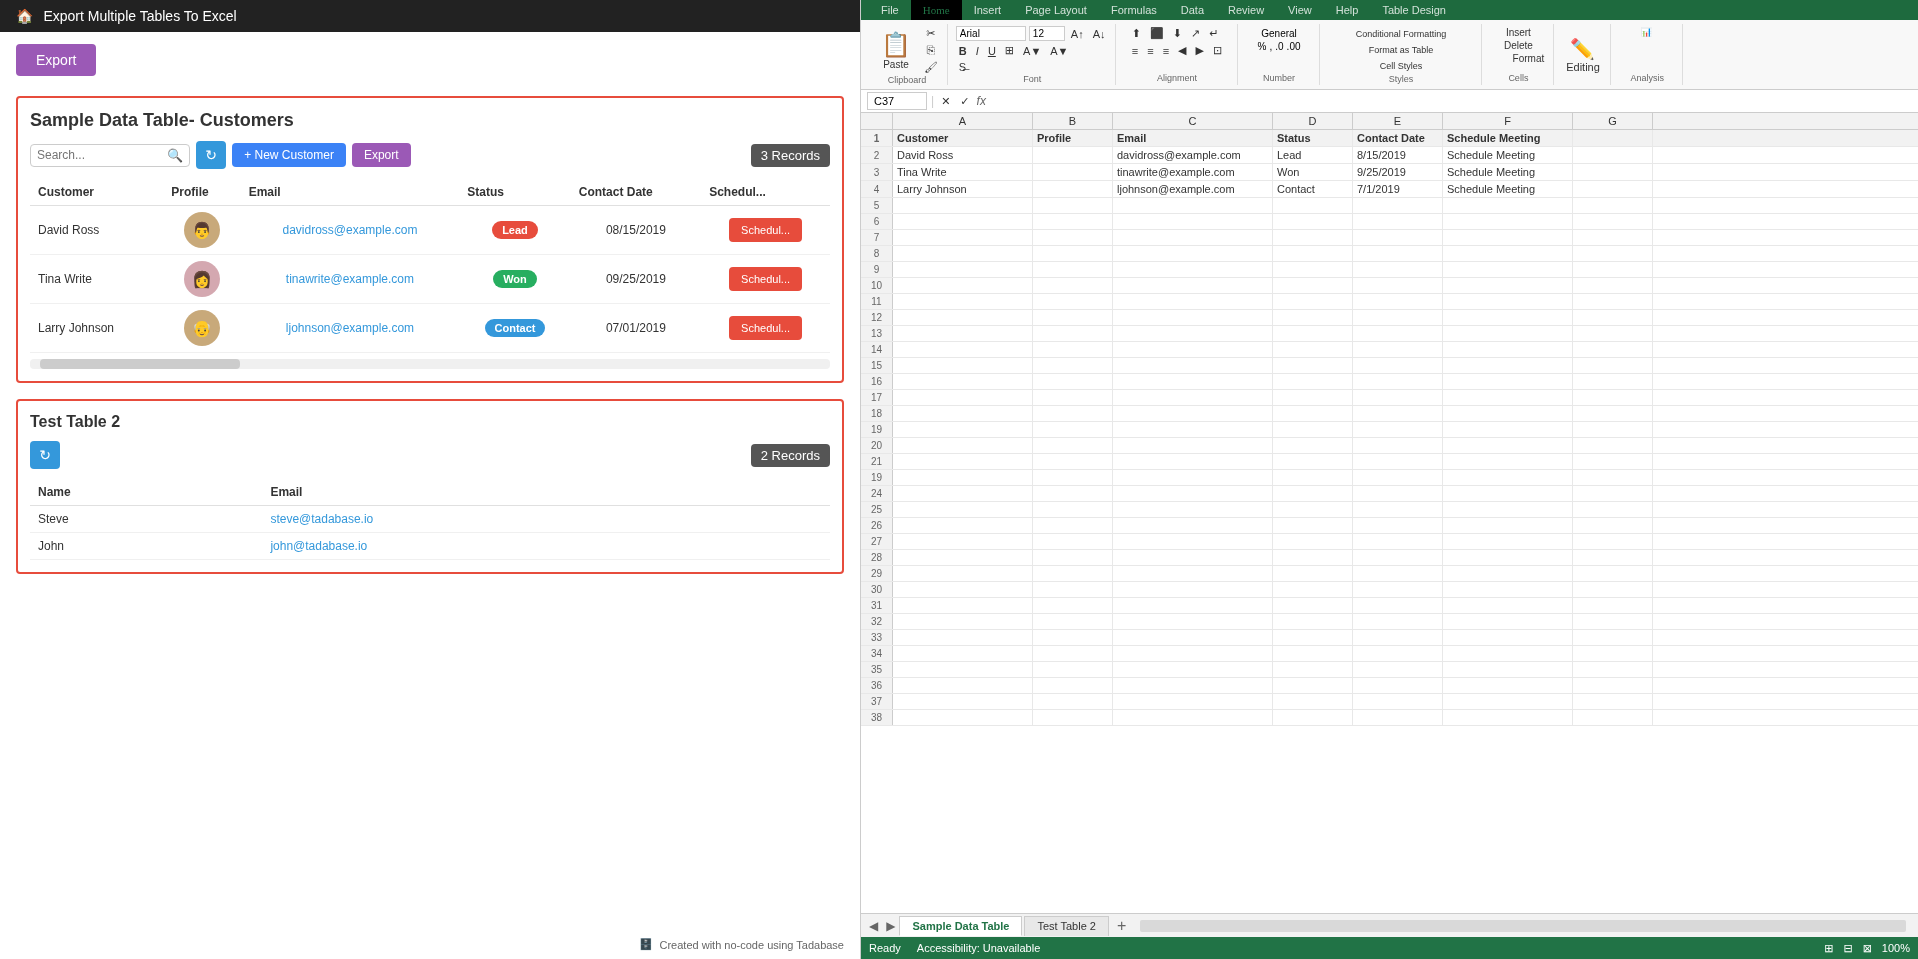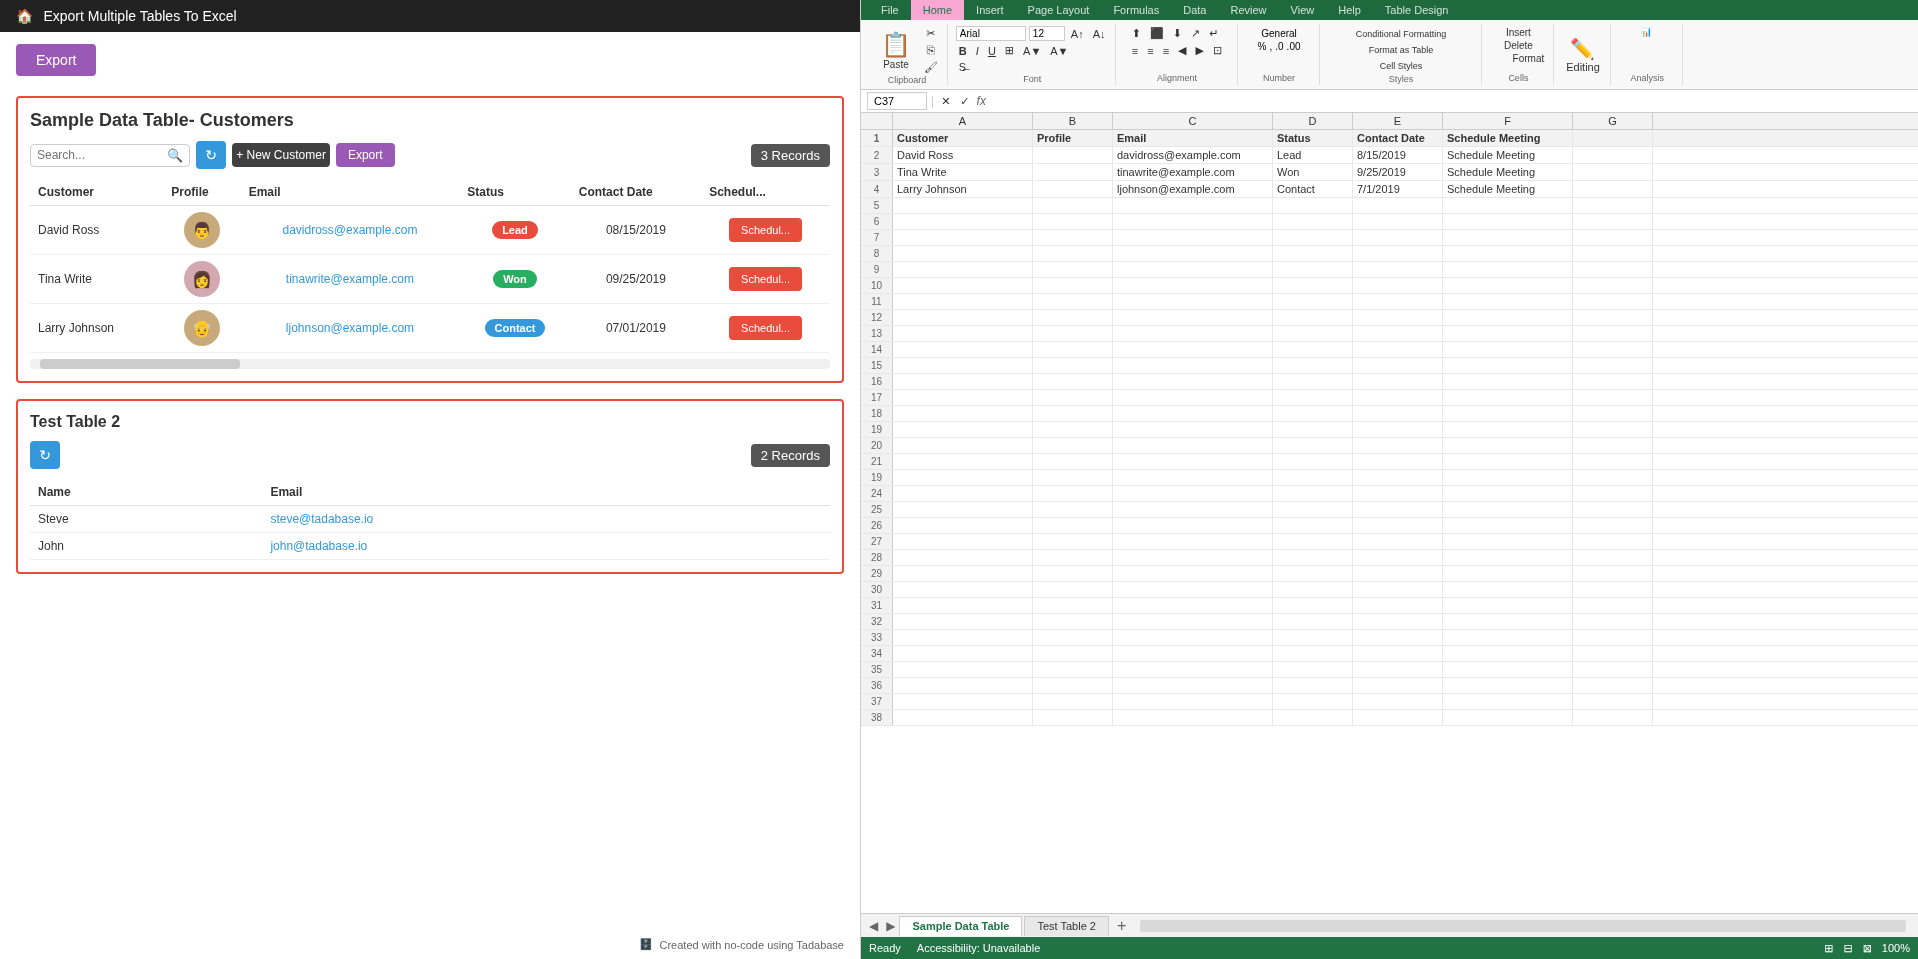--- a/index.html
+++ b/index.html
@@ -81,24 +81,24 @@
       color: #fff;
       border: none;
       border-radius: 4px;
       width: 30px;
       height: 28px;
       cursor: pointer;
       font-size: 14px;
       display: flex; align-items: center; justify-content: center;
     }
     .btn-new-customer {
-      background: #404040;
+      background: #3b82f6;
       color: #fff;
       border: none;
-      padding: 5px 4px;
+      padding: 5px 12px;
       border-radius: 4px;
       font-size: 12px;
       cursor: pointer;
     }
     .btn-export-table {
       background: #9b59b6;
       color: #fff;
       border: none;
       padding: 5px 12px;
       border-radius: 4px;
@@ -252,23 +252,24 @@
     }
 
     .ribbon-tab {
       padding: 4px 12px;
       color: #fff;
       font-size: 11px;
       cursor: pointer;
       opacity: 0.8;
     }
     .ribbon-tab.active {
-      background: #f9a8d4;
+      background: #000000;
       color: #217346;
       opacity: 1;
+      font-family: Liberation Serif, serif;
     }
 
     .ribbon-content {
       background: #f8f8f8;
       border-bottom: 1px solid #ccc;
       display: flex;
       align-items: stretch;
       padding: 4px 6px;
       gap: 2px;
       height: 70px;

